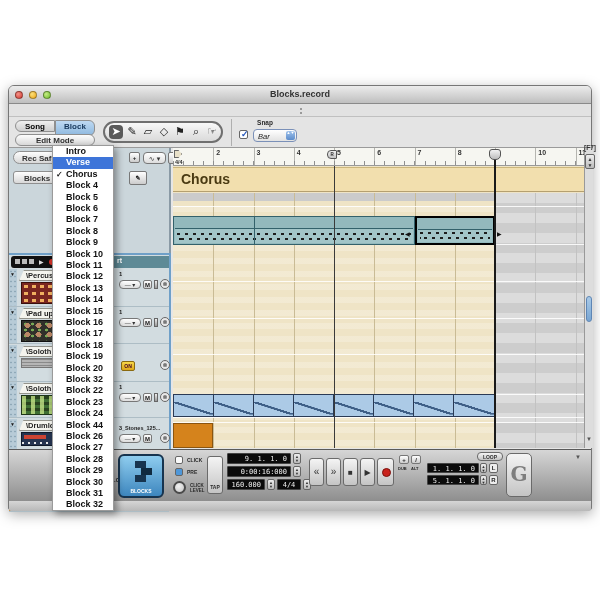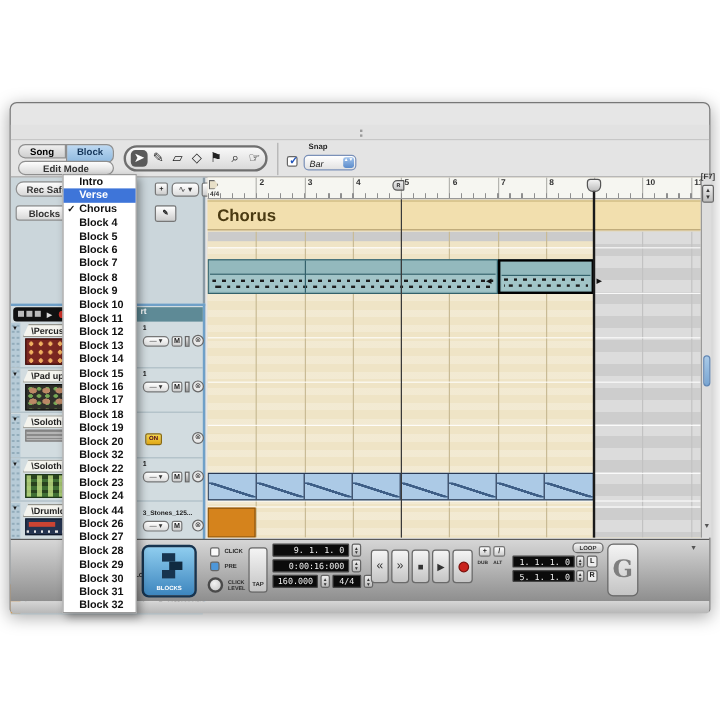--- a/index.html
+++ b/index.html
@@ -60,20 +60,26 @@
   .mitem.hl{background:#3E75D9;color:#FFF;}
   #footer{left:0;top:415px;width:100%;height:10px;background:linear-gradient(#D6D6D6,#B8B8B8);border-radius:0 0 2px 2px;}
   #scroll{left:575px;top:62px;width:9px;height:300px;background:#DDDDDD;border-left:1px solid #999;}
 </style>
 </head>
 <body>
 
 <div id="stage">
  <div id="win" class="abs">
 
+  <div id="titlebar" class="abs">
+    <div class="light abs" style="left:6px;background:radial-gradient(circle at 35% 35%,#F59289,#D23B30);"></div>
+    <div class="light abs" style="left:20px;background:radial-gradient(circle at 35% 35%,#FBE07A,#F0A818);"></div>
+    <div class="light abs" style="left:34px;background:radial-gradient(circle at 35% 35%,#C6EC86,#6FBD2A);"></div>
+    <div id="title" class="abs">Blocks.record</div>
+  </div>
 
   <div id="toolstrip" class="abs">
     <div class="abs" style="left:50%;top:4px;width:2px;height:6px;border-left:2px dotted #9A9A9A;"></div>
   </div>
 
   <div id="toolbar" class="abs">
     <div class="seg abs" style="left:6px;top:3px;width:40px;height:12px;background:linear-gradient(#EFEFEF,#CFCFCF);border-radius:6px 0 0 6px;line-height:12px;">Song</div>
     <div class="seg abs" style="left:46px;top:3px;width:40px;height:16px;background:linear-gradient(#BED9F2,#8FB9DF);border-radius:0 6px 6px 0;line-height:12px;color:#15365A;">Block</div>
     <div class="btn abs" style="left:6px;top:17px;width:80px;height:12px;line-height:12px;">Edit Mode</div>
     <div id="palette" class="abs" style="left:94px;top:4px;width:120px;height:22px;">

